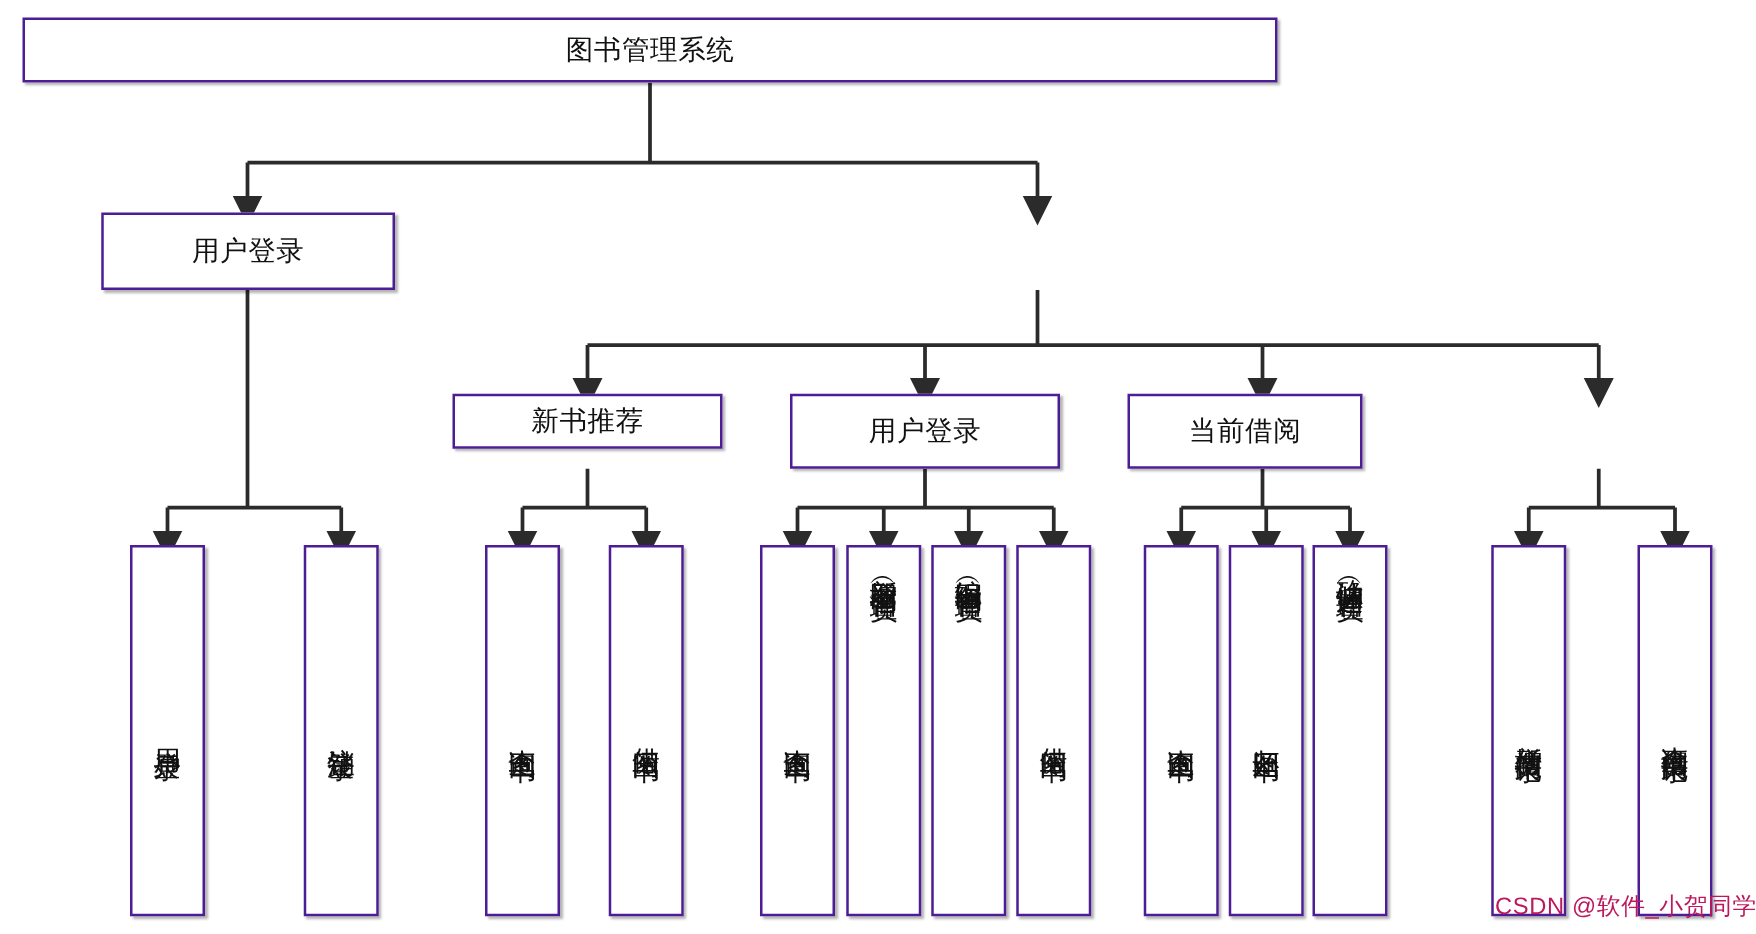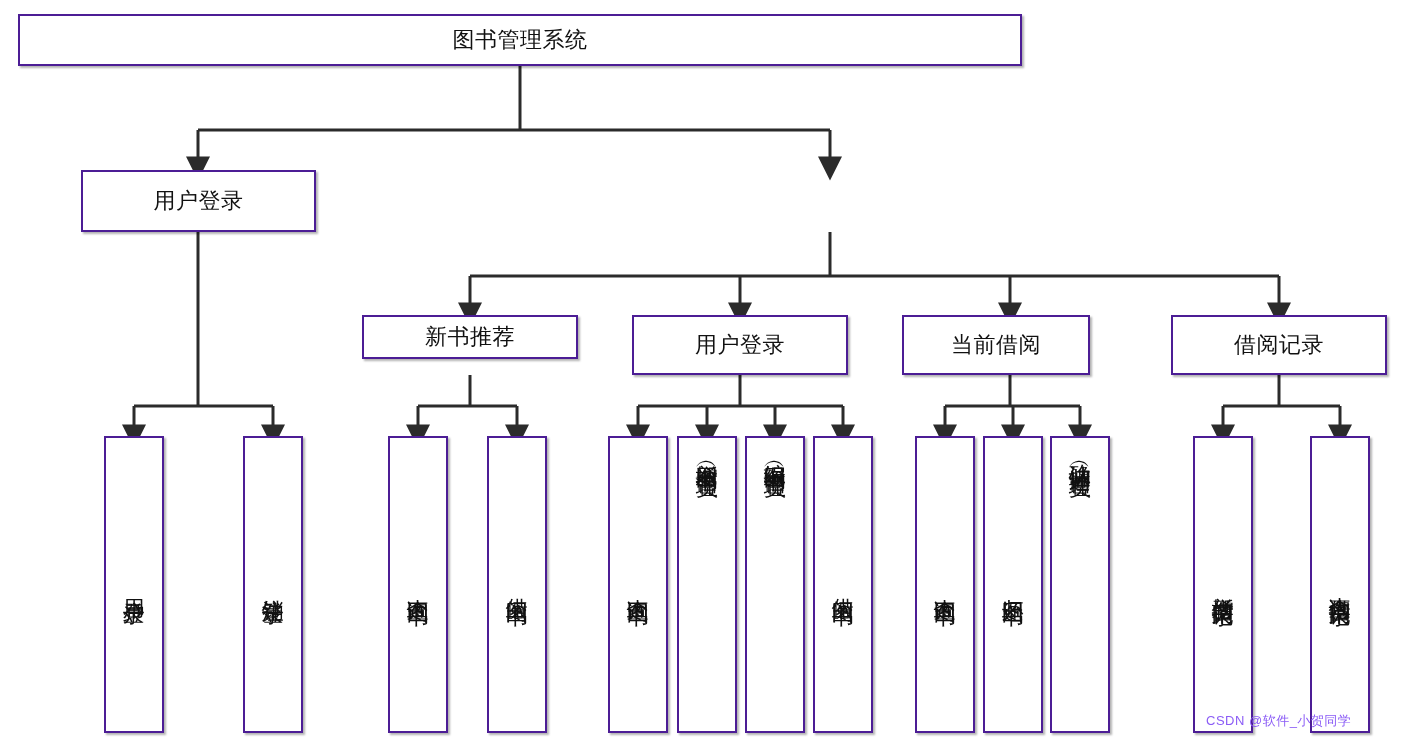--- a/index.html
+++ b/index.html
@@ -13,22 +13,22 @@
         box-shadow:2px 2px 2px rgba(0,0,0,0.30);
         display:flex;align-items:center;justify-content:center;}
   .node .lbl{font-size:22px;line-height:1.12;letter-spacing:.5px;
              color:#111;white-space:nowrap;text-align:center;}
 
   .node.vert .lbl{writing-mode:vertical-rl;text-orientation:upright;
                   white-space:normal;letter-spacing:2px;line-height:1.25;}
   .node.vert{align-items:flex-start;padding-top:8px;}
   .node.vert.center{align-items:center;padding-top:0;}
 
-  #watermark{position:absolute;left:1196px;top:712px;font-size:13px;
-             color:#8b5cf6;letter-spacing:.5px;white-space:nowrap;padding-left:10px;}
+  #watermark{position:absolute;left:1196px;top:712px;font-size:19px;
+             color:#be185d;letter-spacing:.5px;white-space:nowrap;}
 </style>
 </head>
 <body>
 
 <div id="stage">
 
   <svg id="wires" viewBox="0 0 1405 747">
     <defs>
       <marker id="ah" markerWidth="12" markerHeight="12" refX="1.2" refY="4" orient="auto" markerUnits="strokeWidth">
         <path d="M0,0 L0,8 L8,4 z" fill="#2b2b2b"></path>
@@ -88,23 +88,20 @@
 
   <div class="node" style="left:362px;top:315px;width:216px;height:44px;">
     <span class="lbl">新书推荐</span>
   </div>
   <div class="node" style="left:632px;top:315px;width:216px;height:60px;">
     <span class="lbl">用户登录</span>
   </div>
   <div class="node" style="left:902px;top:315px;width:188px;height:60px;">
     <span class="lbl">当前借阅</span>
   </div>
-  <div class="node" style="left:1171px;top:315px;width:216px;height:60px;">
-    <span class="lbl">借阅记录</span>
-  </div>
 
   <div class="node vert center" style="left:104px;top:436px;width:60px;height:297px;">
     <span class="lbl">用户登录</span>
   </div>
   <div class="node vert center" style="left:243px;top:436px;width:60px;height:297px;">
     <span class="lbl">注销登录</span>
   </div>
 
   <div class="node vert center" style="left:388px;top:436px;width:60px;height:297px;">
     <span class="lbl">查询图书</span>

